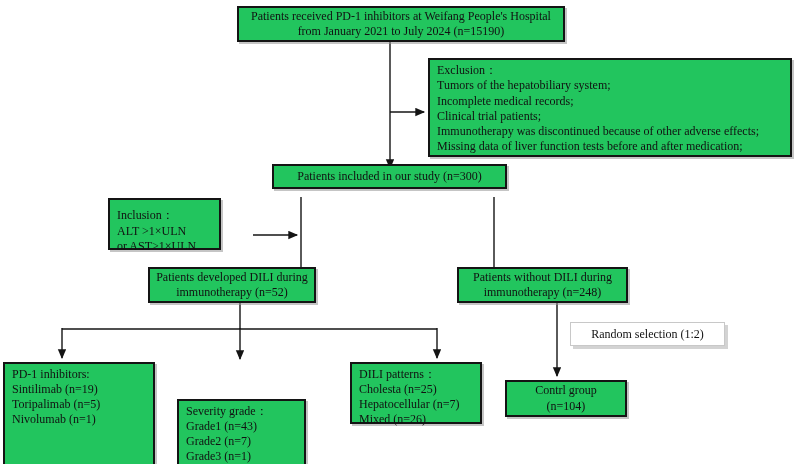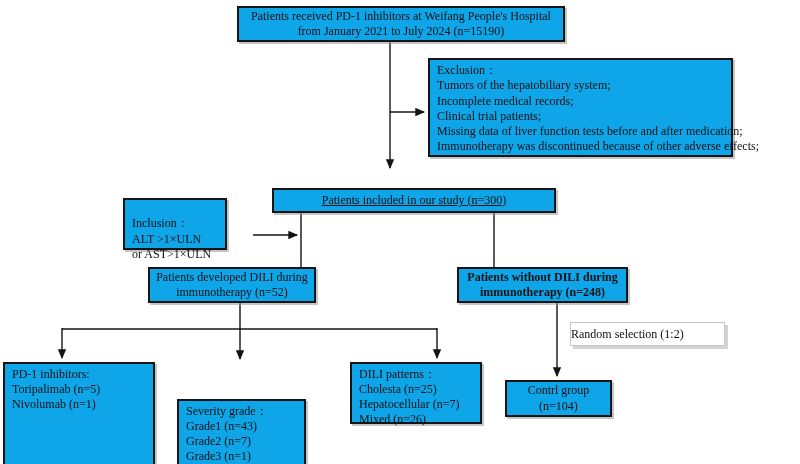--- a/index.html
+++ b/index.html
@@ -7,21 +7,21 @@
     position:relative;
     width:800px;height:464px;
     background:#ffffff;
     font-family:"Liberation Serif","DejaVu Serif",serif;
     color:#111;
     overflow:hidden;
   }
   #connectors{position:absolute;left:0;top:0;width:800px;height:464px;z-index:0;}
   .box{
     position:absolute;
-    background:#0ea5e9;
+    background:#22c55e;
     border:2px solid #141414;
     box-shadow:2px 2px 0 rgba(150,150,150,0.55);
     box-sizing:border-box;
     z-index:1;
     font-size:12px;
     line-height:15.5px;
   }
   .box.center{
     display:flex;flex-direction:column;
     align-items:center;justify-content:center;
@@ -33,21 +33,21 @@
   }
   .box .ln{white-space:nowrap;}
   .shadowbox{
     position:absolute;
     background:#ffffff;
     border:1px solid #c8c8c8;
     box-shadow:3px 3px 0 rgba(175,175,175,0.55);
     box-sizing:border-box;
     z-index:1;
     font-size:12px;
-    display:flex;align-items:center;justify-content:flex-start;
+    display:flex;align-items:center;justify-content:center;
     text-align:center;white-space:nowrap;
   }
 </style>
 </head>
 <body>
 
 <div id="canvas">
 
   <svg id="connectors" viewBox="0 0 800 464" xmlns="http://www.w3.org/2000/svg">
     <defs>
@@ -77,51 +77,52 @@
     <line x1="437" y1="328" x2="437" y2="358" stroke="#141414" stroke-width="1.4" marker-end="url(#arrow)"></line>
 
     <line x1="557" y1="303" x2="557" y2="376" stroke="#141414" stroke-width="1.4" marker-end="url(#arrow)"></line>
   </svg>
 
   <div class="box center" style="left:237px;top:6px;width:328px;height:36px;">
     <div class="ln">Patients received PD-1 inhibitors at Weifang People's Hospital</div>
     <div class="ln">from January 2021 to July 2024 (n=15190)</div>
   </div>
 
-  <div class="box list" style="left:428px;top:58px;width:305px;height:99px;line-height:15.3px;">
+  <div class="box list" style="left:428px;top:58px;width:364px;height:99px;line-height:15.3px;">
     <div class="ln">Exclusion：</div>
     <div class="ln">Tumors of the hepatobiliary system;</div>
     <div class="ln">Incomplete medical records;</div>
     <div class="ln">Clinical trial patients;</div>
+    <div class="ln">Immunotherapy was discontinued because of other adverse effects;</div>
     <div class="ln">Missing data of liver function tests before and after medication;</div>
-    <div class="ln">Immunotherapy was discontinued because of other adverse effects;</div>
   </div>
 
-  <div class="box center" style="left:272px;top:188px;width:284px;height:25px;text-decoration:underline;">
+  <div class="box center" style="left:272px;top:164px;width:235px;height:25px;">
     <div class="ln">Patients included in our study (n=300)</div>
   </div>
 
-  <div class="box list" style="left:123px;top:198px;width:104px;height:52px;padding-top:16px;">
+  <div class="box list" style="left:108px;top:198px;width:113px;height:52px;padding-top:8px;">
     <div class="ln">Inclusion：</div>
     <div class="ln">ALT &gt;1×ULN</div>
     <div class="ln">or AST&gt;1×ULN</div>
   </div>
 
   <div class="box center" style="left:148px;top:267px;width:168px;height:36px;">
     <div class="ln">Patients developed DILI during</div>
     <div class="ln">immunotherapy (n=52)</div>
   </div>
 
-  <div class="box center" style="left:457px;top:267px;width:171px;height:36px;font-weight:bold;">
+  <div class="box center" style="left:457px;top:267px;width:171px;height:36px;">
     <div class="ln">Patients without DILI during</div>
     <div class="ln">immunotherapy (n=248)</div>
   </div>
 
   <div class="box list" style="left:3px;top:362px;width:152px;height:107px;line-height:15px;">
     <div class="ln">PD-1 inhibitors:</div>
+    <div class="ln">Sintilimab (n=19)</div>
     <div class="ln">Toripalimab (n=5)</div>
     <div class="ln">Nivolumab (n=1)</div>
   </div>
 
   <div class="box list" style="left:177px;top:363px;width:129px;height:77px;line-height:15px;margin-top:36px;">
     <div class="ln">Severity grade：</div>
     <div class="ln">Grade1 (n=43)</div>
     <div class="ln">Grade2 (n=7)</div>
     <div class="ln">Grade3 (n=1)</div>
     <div class="ln">Grade4 (n=1)</div>
@@ -131,18 +132,18 @@
     <div class="ln">DILI patterns：</div>
     <div class="ln">Cholesta (n=25)</div>
     <div class="ln">Hepatocellular (n=7)</div>
     <div class="ln">Mixed (n=26)</div>
   </div>
 
   <div class="shadowbox" style="left:570px;top:322px;width:155px;height:24px;">
     <span class="ln">Random selection (1:2)</span>
   </div>
 
-  <div class="box center" style="left:505px;top:380px;width:107px;height:37px;">
+  <div class="box center" style="left:505px;top:380px;width:122px;height:37px;">
     <div class="ln">Contrl group</div>
     <div class="ln">(n=104)</div>
   </div>
 
 </div>
 
 </body></html>

